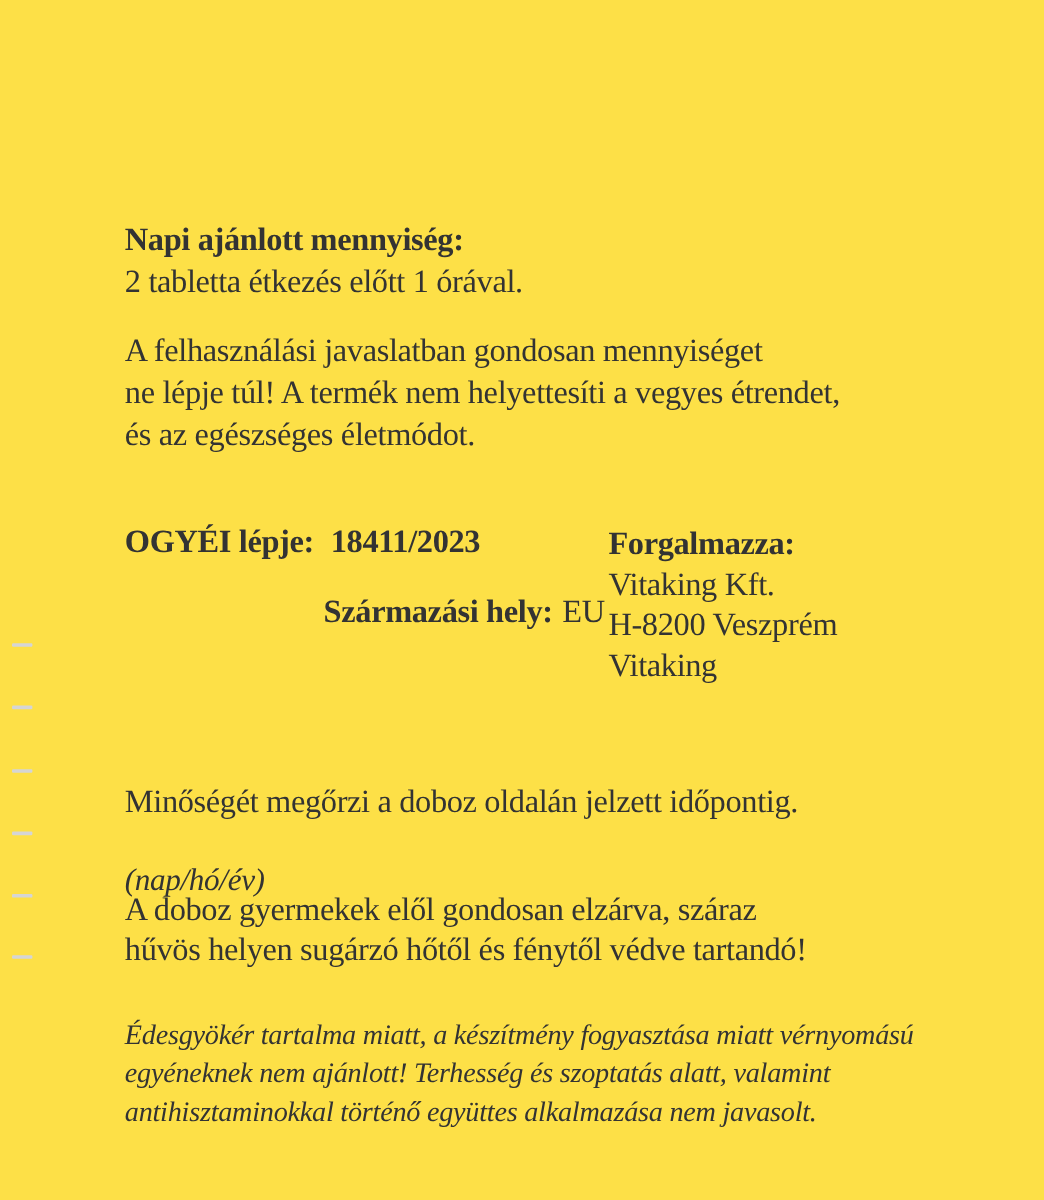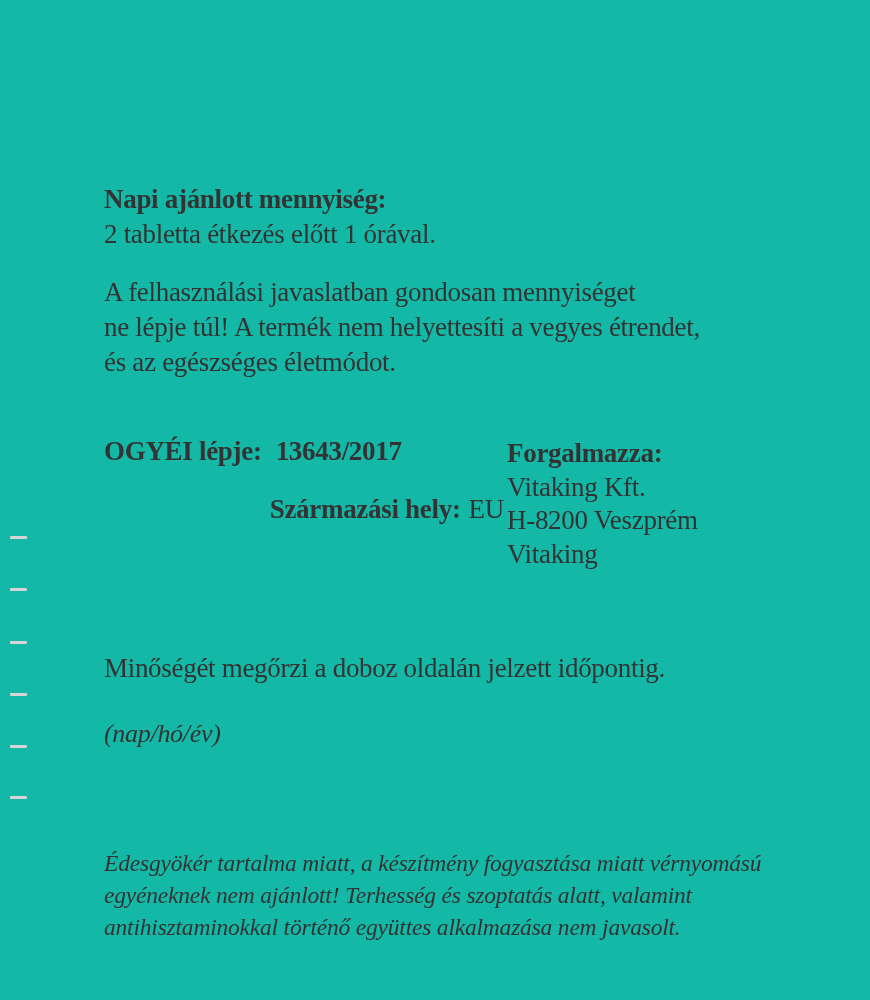--- a/index.html
+++ b/index.html
@@ -5,21 +5,21 @@
 <style>
   html, body {
     margin: 0;
     padding: 0;
     background: #ffffff;
   }
   .page {
     position: relative;
     width: 870px;
     height: 1000px;
-    background: #14b8a6;
+    background: #fde047;
     overflow: hidden;
     font-family: "Liberation Serif", "DejaVu Serif", serif;
     color: #333333;
     font-size: 27px;
     letter-spacing: -0.3px;
     text-decoration: underline;
     -webkit-font-smoothing: antialiased;
   }
   .bold { font-weight: bold; }
   .italic { font-style: italic; }
@@ -90,39 +90,43 @@
   </section>
 
   <section class="usage">
     <div>A felhasználási javaslatban gondosan mennyiséget</div>
     <div>ne lépje túl! A termék nem helyettesíti a vegyes étrendet,</div>
     <div>és az egészséges életmódot.</div>
   </section>
 
   <section class="reg-origin">
     <div class="reg-line">
-      <span class="bold label">OGYÉI lépje:</span><span class="bold">13643/2017</span>
+      <span class="bold label">OGYÉI lépje:</span><span class="bold">18411/2023</span>
     </div>
     <div class="origin-line">
       <span class="bold label">Származási hely:</span><span>EU</span>
     </div>
   </section>
 
   <section class="distributor">
     <div class="bold">Forgalmazza:</div>
     <div>Vitaking Kft.</div>
     <div>H-8200 Veszprém</div>
     <div>Vitaking</div>
   </section>
 
   <section class="shelf">
     <div>Minőségét megőrzi a doboz oldalán jelzett időpontig.</div>
     <div class="italic date-format">(nap/hó/év)</div>
   </section>
 
+  <section class="storage">
+    <div>A doboz gyermekek elől gondosan elzárva, száraz</div>
+    <div>hűvös helyen sugárzó hőtől és fénytől védve tartandó!</div>
+  </section>
 
   <section class="contra">
     <div>Édesgyökér tartalma miatt, a készítmény fogyasztása miatt vérnyomású</div>
     <div>egyéneknek nem ajánlott! Terhesség és szoptatás alatt, valamint</div>
     <div>antihisztaminokkal történő együttes alkalmazása nem javasolt.</div>
   </section>
 
 </div>
 
 </body></html>

